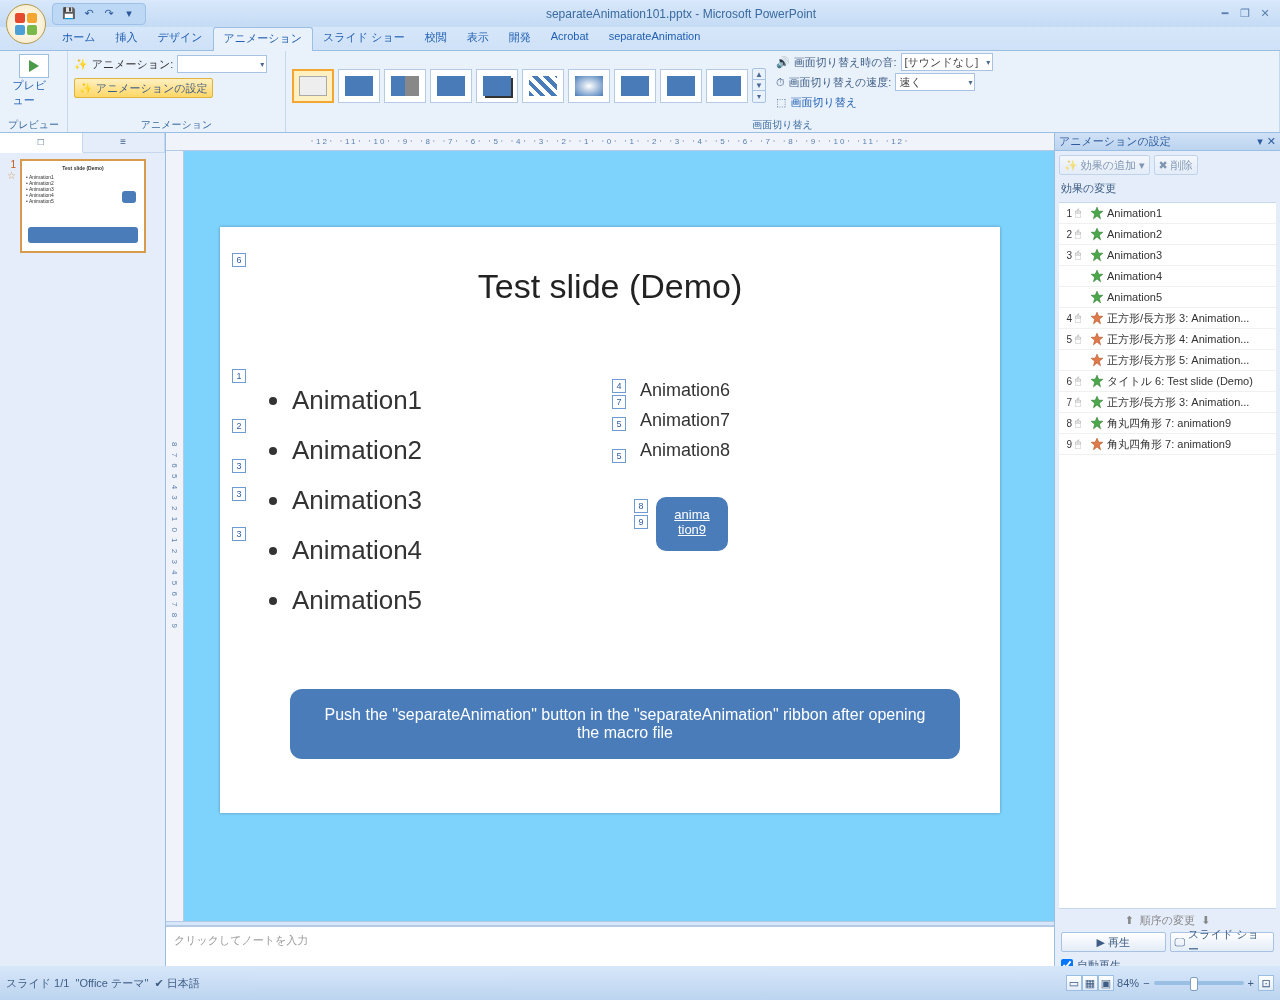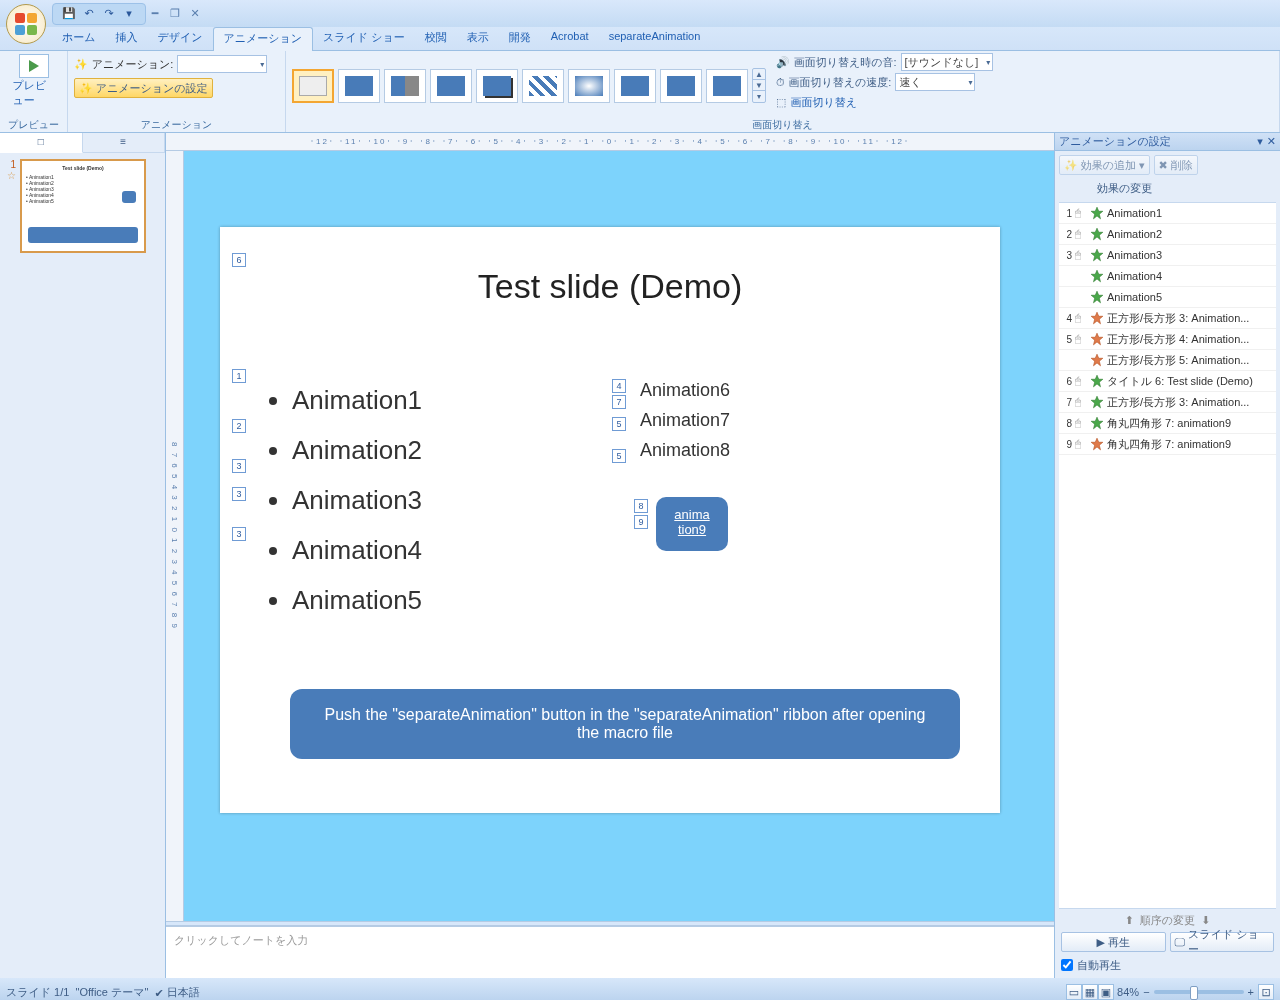--- a/index.html
+++ b/index.html
@@ -69,36 +69,36 @@
 .roundshape{position:absolute;left:436px;top:270px;width:72px;height:54px;border-radius:10px;background:#497cb9;color:#fff;font-size:13px;text-align:center;padding-top:10px;text-decoration:underline;}
 .banner{position:absolute;left:70px;bottom:54px;right:40px;height:70px;border-radius:12px;background:#497cb9;color:#fff;display:flex;align-items:center;justify-content:center;text-align:center;font-size:16px;padding:0 30px;}
 .notes{height:52px;background:#fff;border-top:1px solid #b5cbe4;padding:6px 8px;color:#9a9a9a;}
 .splitter{height:5px;background:#d7e7fa;border-top:1px solid #b5cbe4;border-bottom:1px solid #b5cbe4;cursor:row-resize;}
 
 .right-pane{width:226px;background:#e4edf9;border-left:1px solid #9bbfe3;display:flex;flex-direction:column;}
 .pane-title{height:18px;background:linear-gradient(#d0e1f6,#bcd4ef);color:#2f5c9e;padding:0 4px;display:flex;align-items:center;justify-content:space-between;border-bottom:1px solid #9bbfe3;}
 .pane-title .x{color:#2f5c9e;}
 .pane-toolbar{padding:4px;display:flex;gap:4px;}
 .pane-toolbar .small-btn{flex:none;}
-.pane-sub{padding:2px 6px;color:#3e5d85;margin-left:36px;}
+.pane-sub{padding:2px 6px;color:#3e5d85;}
 .kv-grid{padding:0 6px;}
 .kv-grid .kv{margin:2px 0;}
 .kv-grid .combo{flex:1;min-width:0;}
 .effect-list{flex:1;overflow:auto;border-top:1px solid #c6d8ee;border-bottom:1px solid #c6d8ee;background:#fff;margin:4px 4px 0 4px;}
 .eff-row{display:flex;align-items:center;height:21px;padding:0 3px;gap:3px;border-bottom:1px solid #f0f0f0;}
 .eff-row .n{width:10px;text-align:right;color:#333;font-size:10px;}
 .eff-row .mouse{width:12px;font-size:10px;color:#888;}
 .eff-row .star{width:14px;height:14px;}
 .eff-row .label{flex:1;white-space:nowrap;overflow:hidden;text-overflow:ellipsis;font-size:11px;}
 .pane-bottom{padding:4px 6px;}
 .pane-bottom .order{display:flex;align-items:center;justify-content:center;gap:6px;color:#888;margin-bottom:4px;}
 .pane-bottom .btns{display:flex;gap:4px;margin-bottom:4px;}
 .pane-bottom .btns .small-btn{flex:1;justify-content:center;}
 
-.status{position:absolute;left:0;right:0;bottom:0;height:22px;background:linear-gradient(#d7e7fa,#bcd4ef);display:flex;align-items:flex-end;padding:0 6px;color:#3e5d85;font-size:11px;}
+.status{position:absolute;left:0;right:0;bottom:0;height:34px;background:linear-gradient(#d7e7fa,#bcd4ef);display:flex;align-items:center;padding:0 6px;color:#3e5d85;font-size:11px;}
 .status .sep{flex:1;}
 .status .zoom{display:flex;align-items:center;gap:4px;}
 .slider{width:90px;height:4px;background:#9bbfe3;position:relative;border-radius:2px;}
 .slider::after{content:"";position:absolute;left:40%;top:-4px;width:6px;height:12px;background:#fff;border:1px solid #7f9fc4;border-radius:2px;}
 .viewbtn{width:16px;height:16px;border:1px solid #9bbfe3;background:linear-gradient(#fff,#e3ecf7);display:inline-flex;align-items:center;justify-content:center;}
 
 .star svg{width:14px;height:14px;}
 </style>
 </head>
 <body>
@@ -111,20 +111,21 @@
       <div style="background:#4da0d6"></div>
         <div style="background:#7ab84b"></div>
     </div>
   </div>
   <div class="qat">
     <div class="qat-btn">💾</div>
     <div class="qat-btn">↶</div>
     <div class="qat-btn">↷</div>
     <div class="qat-btn">▾</div>
   </div>
+  <div class="center">separateAnimation101.pptx - Microsoft PowerPoint</div>
   <div class="winctl">
     <div>━</div>
     <div>❐</div>
     <div>✕</div>
   </div>
 </div>
 
 <div class="tabs">
   <div class="tab">ホーム</div>
   <div class="tab">挿入</div>

